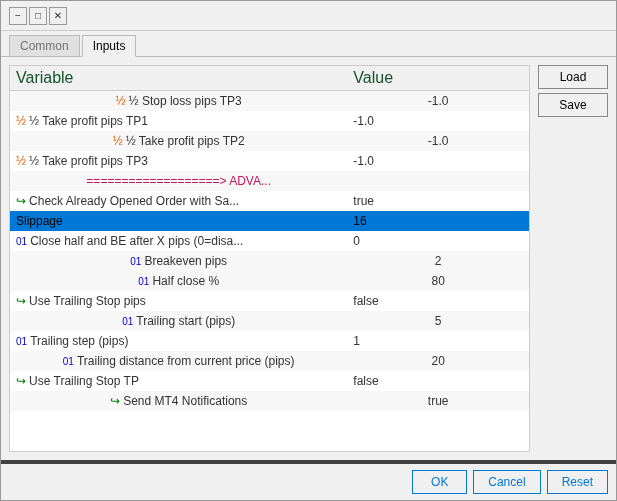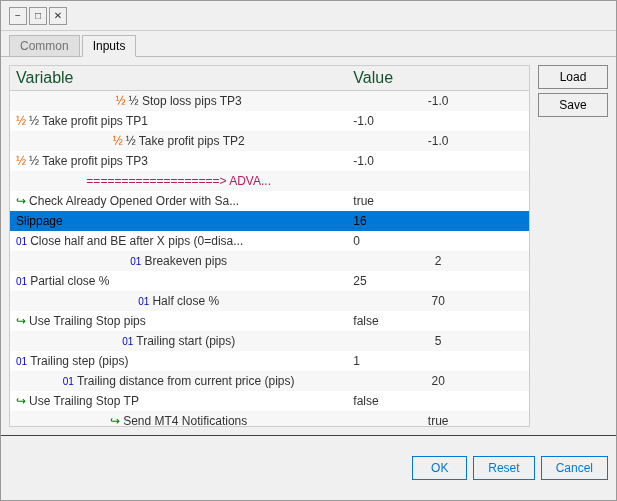--- a/index.html
+++ b/index.html
@@ -139,23 +139,23 @@
       background: #f0f0f0;
       border: 1px solid #888;
       cursor: pointer;
       font-size: 12px;
       text-align: center;
     }
     .bottom-bar {
       display: flex;
       justify-content: flex-end;
       align-items: center;
-      padding: 20px 8px;
+      padding: 6px 8px;
       gap: 6px;
-      border-top: 1px solid #404040;
+      border-top: 4px solid #404040;
     }
     .bottom-btn {
       padding: 4px 14px;
       border: 1px solid #0078d7;
       background: #f0f0f0;
       cursor: pointer;
       font-size: 12px;
       color: #0078d7;
       min-width: 55px;
       text-align: center;
@@ -237,27 +237,23 @@
               <td>16</td>
             </tr>
             <tr class="row-odd">
               <td><span style="color: rgb(0, 0, 204); margin-right: 3px; font-size: 10px;">01</span>Close half and BE after X pips (0=disa...</td>
               <td>0</td>
             </tr>
             <tr class="row-even">
               <td><span style="color: rgb(0, 0, 204); margin-right: 3px; font-size: 10px;">01</span>Breakeven pips</td>
               <td>2</td>
             </tr>
-            <tr class="row-odd">
-              <td><span style="color: rgb(0, 0, 204); margin-right: 3px; font-size: 10px;">01</span>Partial close %</td>
-              <td>25</td>
-            </tr>
             <tr class="row-even">
               <td><span style="color: rgb(0, 0, 204); margin-right: 3px; font-size: 10px;">01</span>Half close %</td>
-              <td>70</td>
+              <td>80</td>
             </tr>
             <tr class="row-odd">
               <td><span style="color: rgb(0, 128, 0); margin-right: 3px; font-size: 12px;">↪</span>Use Trailing Stop pips</td>
               <td>false</td>
             </tr>
             <tr class="row-even">
               <td><span style="color: rgb(0, 0, 204); margin-right: 3px; font-size: 10px;">01</span>Trailing start (pips)</td>
               <td>5</td>
             </tr>
             <tr class="row-odd">
@@ -281,16 +277,16 @@
     </div>
 
     <div class="side-buttons">
       <button class="side-btn">Load</button>
       <button class="side-btn">Save</button>
     </div>
   </div>
 
   <div class="bottom-bar">
     <button class="bottom-btn">OK</button>
+    <button class="bottom-btn">Cancel</button>
     <button class="bottom-btn">Reset</button>
-    <button class="bottom-btn">Cancel</button>
   </div>
 </div>
 
 </body></html>

